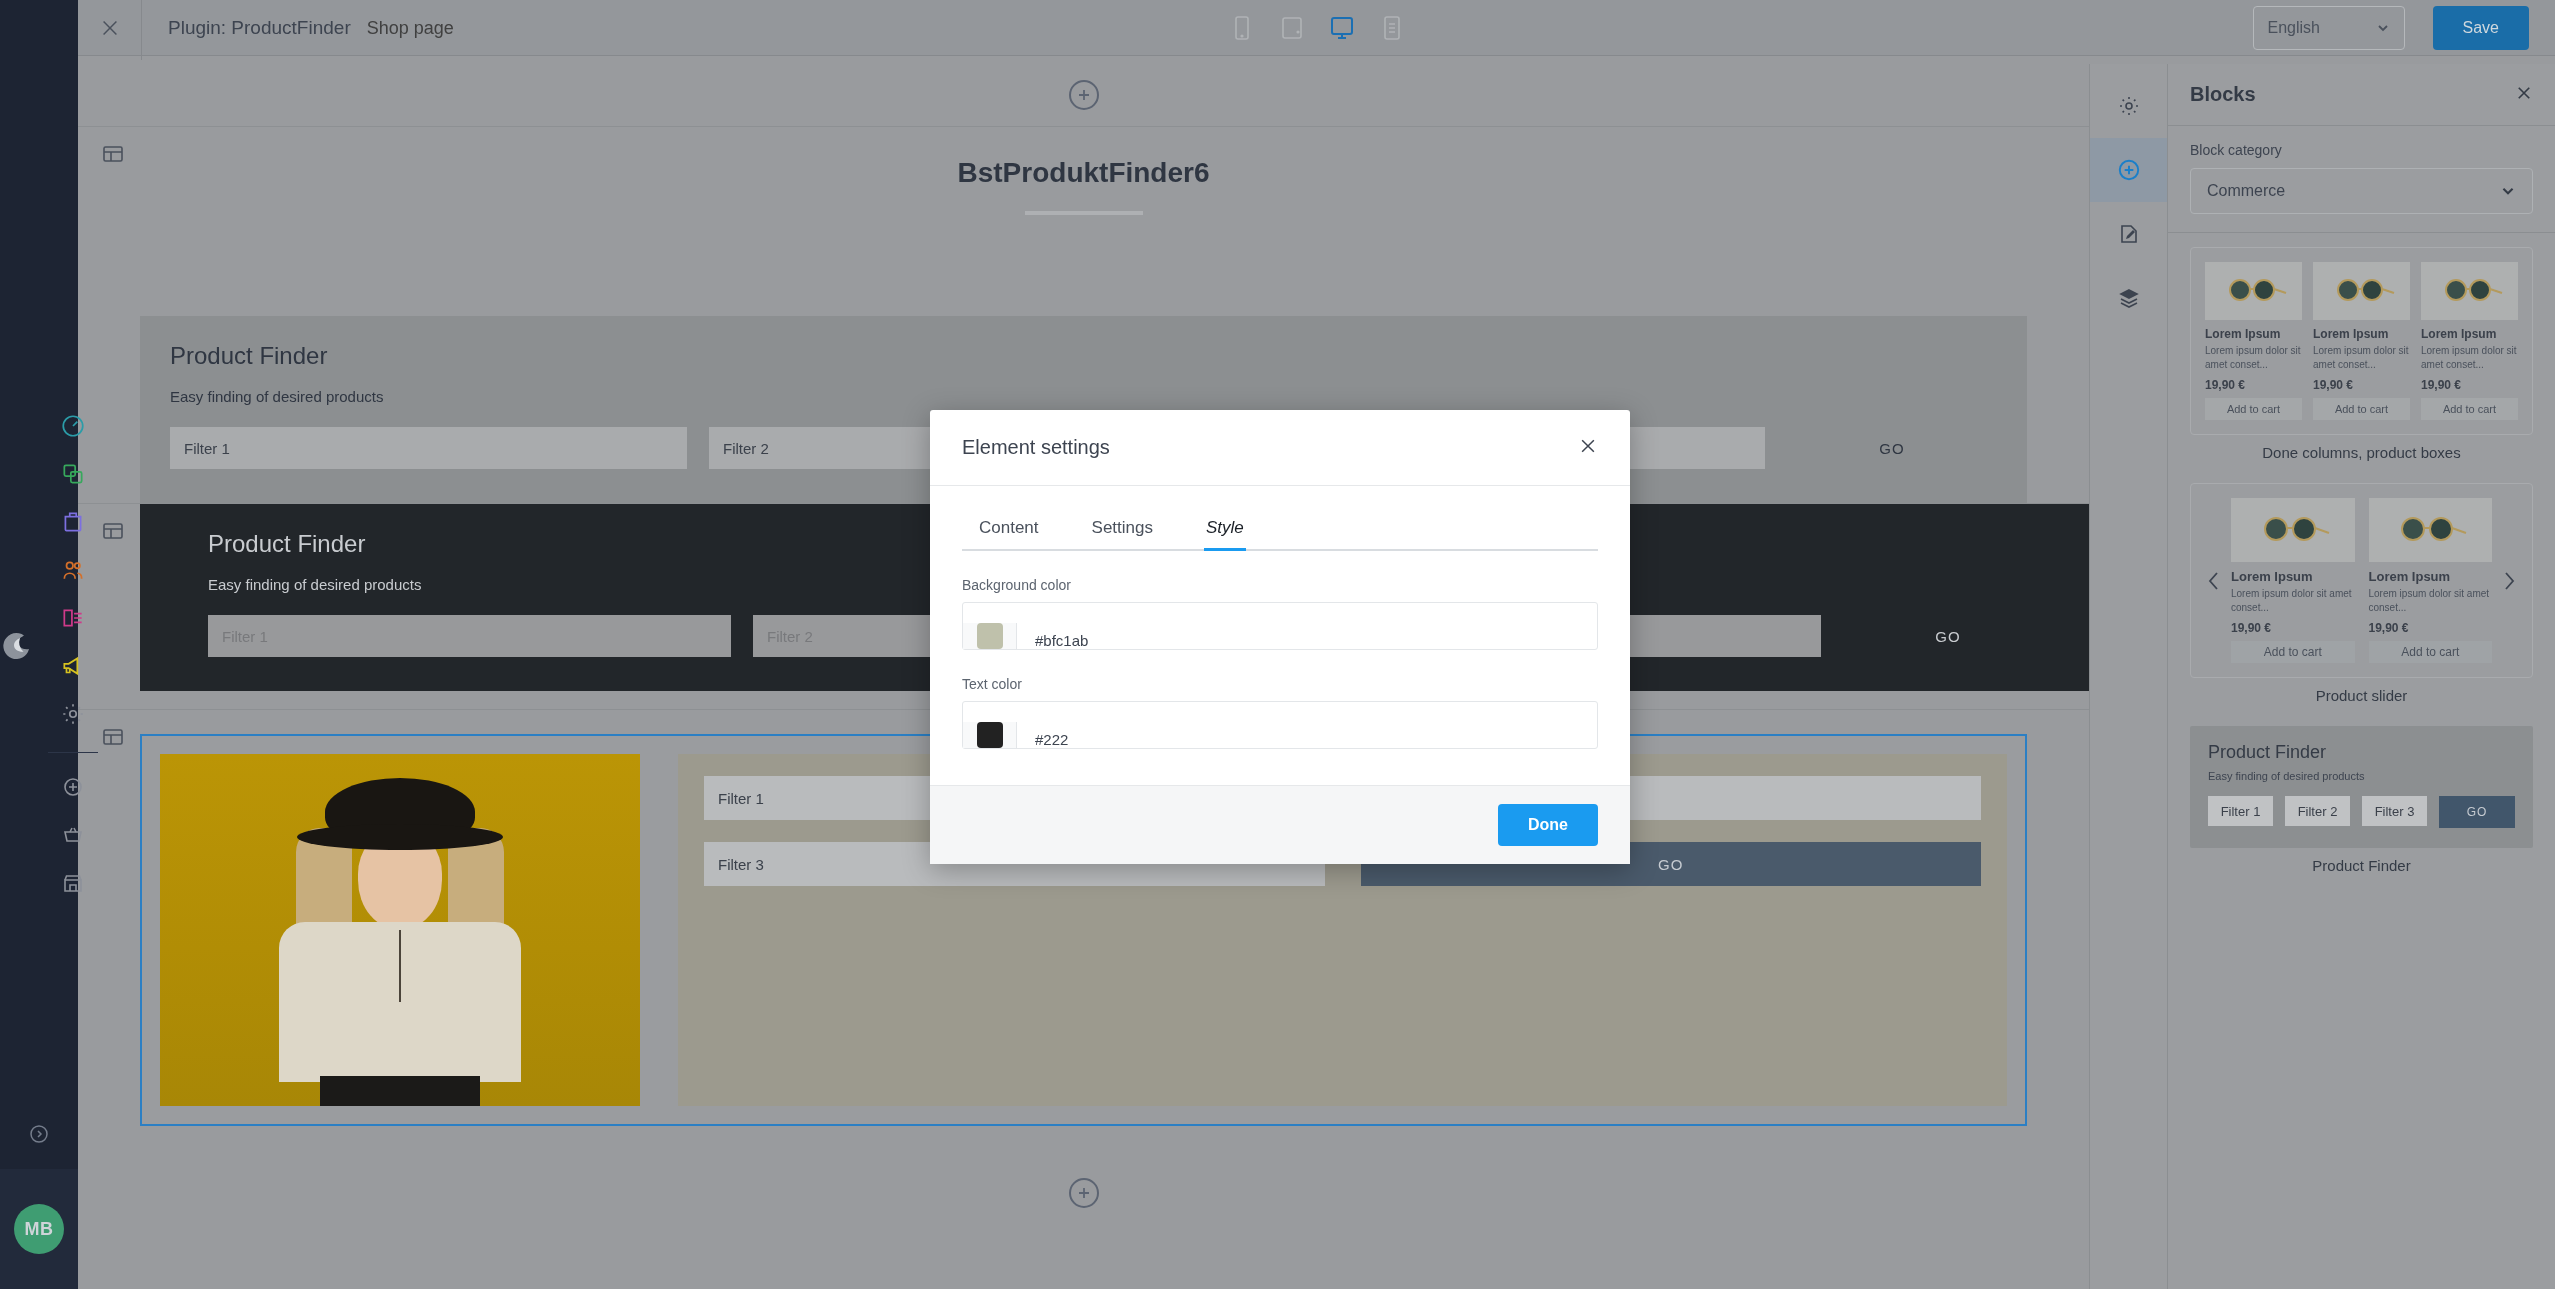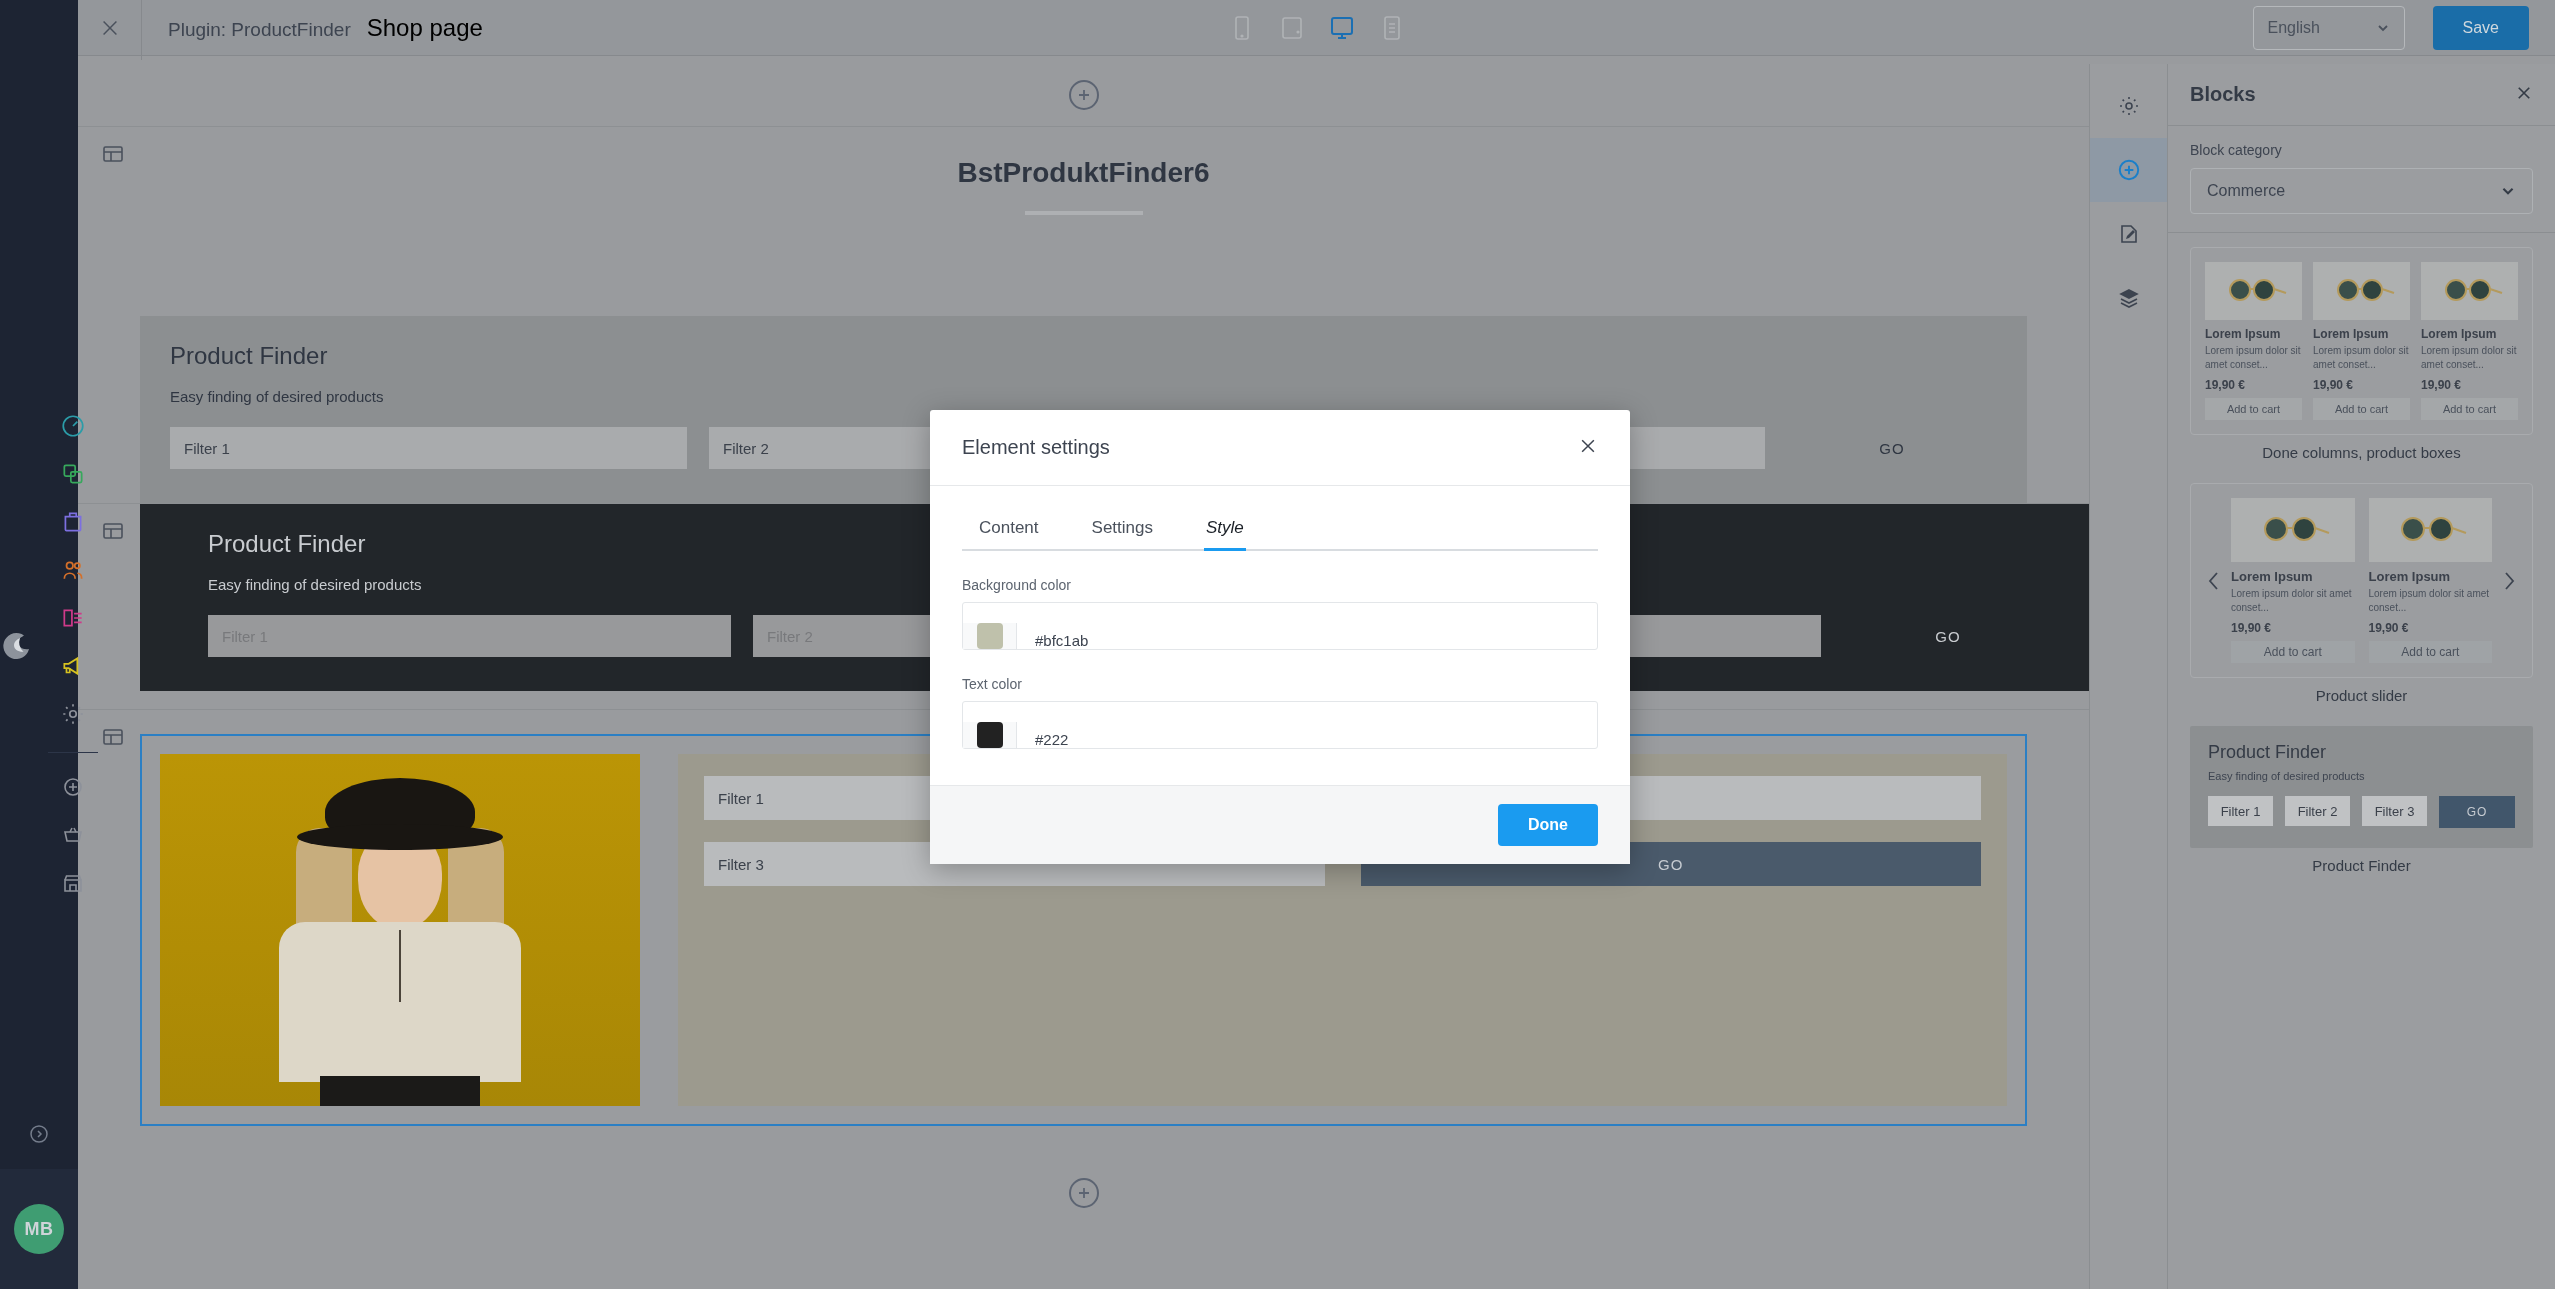--- a/index.html
+++ b/index.html
@@ -39,21 +39,21 @@
   .topbar {
     position: absolute; left: 78px; top: 0; right: 0; height: 56px;
     background: #94979b; display: flex; align-items: center;
     border-bottom: 1px solid #86898d;
     z-index: 30;
   }
   .close-x { width: 64px; height: 64px; display:flex; align-items:center; justify-content:center;
     border-right: 1px solid #86898d; cursor: pointer; }
   .crumbs { display: flex; align-items: baseline; gap: 16px; padding-left: 26px; }
   .crumb-main { font-size: 19px; color: #3d4450; }
-  .crumb-sub { font-size: 24px; color: #000000; }
+  .crumb-sub { font-size: 18px; color: #404040; }
   .device-group { position: absolute; left: 50%; transform: translateX(-50%); display: flex; gap: 18px; align-items: center; }
   .dev-btn { width: 32px; height: 32px; display:flex; align-items:center; justify-content:center; cursor: pointer; }
   .top-right { position: absolute; right: 26px; display: flex; align-items: center; gap: 28px; }
   .lang-select {
     width: 152px; height: 44px; border: 1px solid #b5b8bb; border-radius: 4px;
     display: flex; align-items: center; justify-content: space-between; padding: 0 14px;
     color: #4a515c; font-size: 16px; cursor: pointer; background: transparent;
   }
   .save-btn {
     height: 44px; padding: 0 30px; background: #1a6da8; color: #cfd8de;

